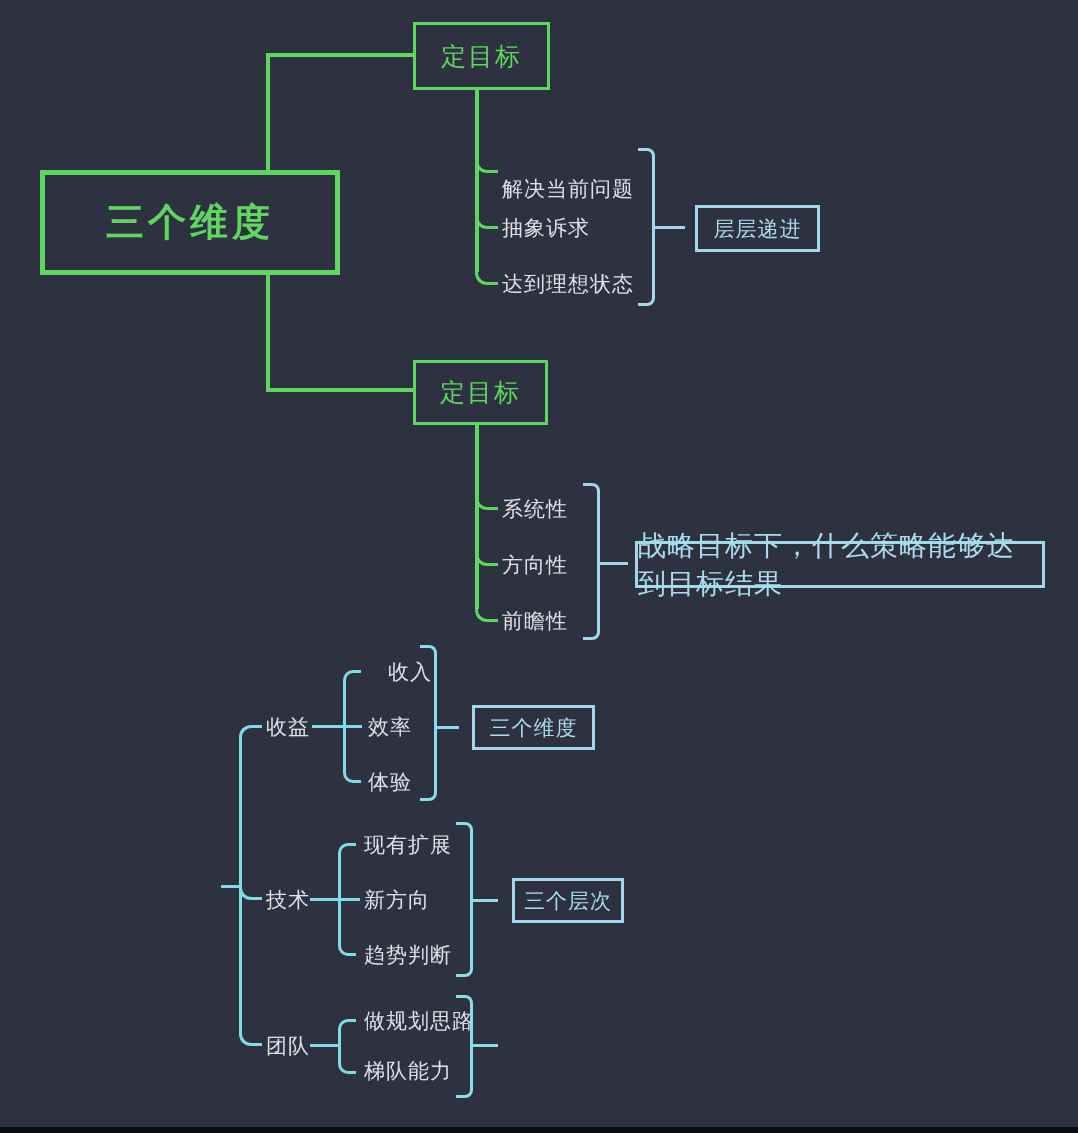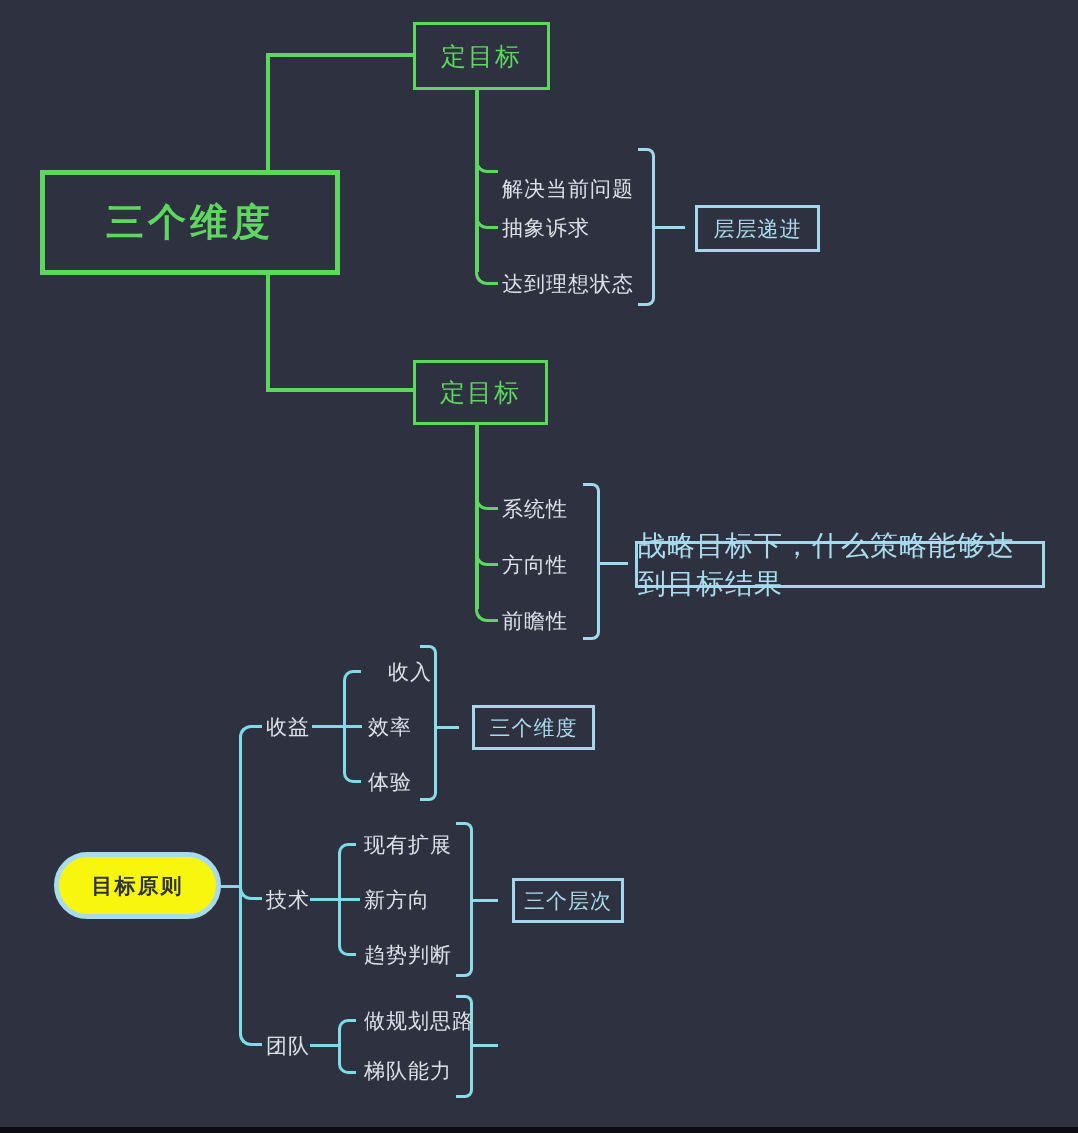--- a/index.html
+++ b/index.html
@@ -119,23 +119,20 @@
   </div>
 
   <div class="abs leaf" style="left:502px;top:496px;">系统性</div>
   <div class="abs leaf" style="left:502px;top:552px;">方向性</div>
   <div class="abs leaf" style="left:502px;top:608px;">前瞻性</div>
 
   <div class="abs bbox" style="left:635px;top:541px;width:410px;height:47px;font-size:28px;">
     <span>战略目标下，什么策略能够达到目标结果</span>
   </div>
 
-  <div class="abs pill" style="left:54px;top:852px;width:167px;height:67px;">
-    <span>目标原则</span>
-  </div>
 
   <div class="abs leaf" style="left:266px;top:714px;">收益</div>
   <div class="abs leaf" style="left:388px;top:659px;">收入</div>
   <div class="abs leaf" style="left:368px;top:714px;">效率</div>
   <div class="abs leaf" style="left:368px;top:769px;">体验</div>
   <div class="abs bbox" style="left:472px;top:705px;width:123px;height:45px;">
     <span>三个维度</span>
   </div>
 
   <div class="abs leaf" style="left:266px;top:887px;">技术</div>

